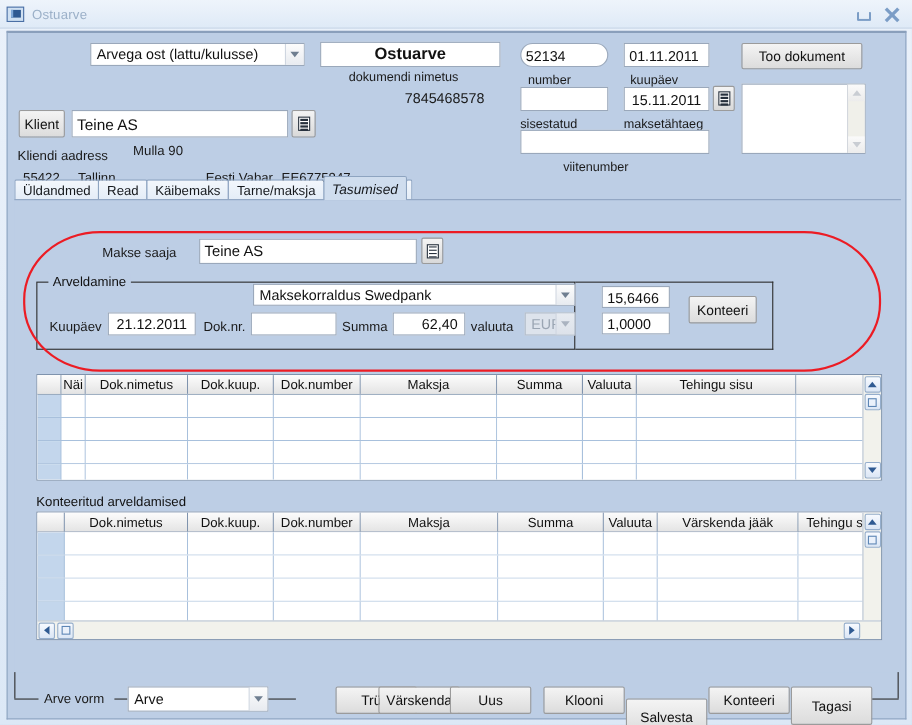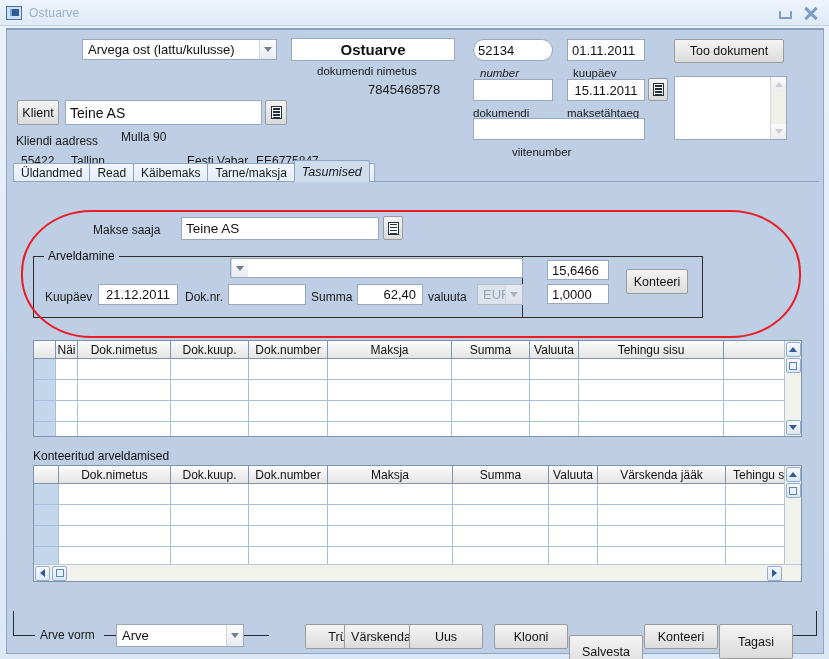--- a/index.html
+++ b/index.html
@@ -271,27 +271,27 @@
     </div>
 
     <div class="lbl" style="left:9px; top:104px;">Kliendi aadress</div>
     <div class="lbl" style="left:114px; top:100px;">Mulla 90</div>
     <div class="lbl" style="left:14px; top:124px;">55422</div>
     <div class="lbl" style="left:64px; top:124px;">Tallinn</div>
     <div class="lbl" style="left:180px; top:124px;">Eesti Vabar</div>
     <div class="lbl" style="left:249px; top:124px;">EE6775847</div>
 
     <div class="fld" style="left:466px; top:9px; width:80px; height:22px;border-radius:11px;">52134</div>
-    <div class="lbl sm" style="left:473px; top:37px;font-style:italic;">number</div>
+    <div class="lbl sm" style="left:473px; top:37px;">number</div>
 
     <div class="fld" style="left:560px; top:9px; width:78px; height:22px;">01.11.2011</div>
     <div class="lbl sm" style="left:566px; top:37px;">kuupäev</div>
 
     <div class="fld" style="left:466px; top:49px; width:80px; height:22px;"></div>
-    <div class="lbl sm" style="left:466px; top:77px;">dokumendi</div>
+    <div class="lbl sm" style="left:466px; top:77px;">sisestatud</div>
 
     <div class="fld ctr" style="left:560px; top:49px; width:78px; height:22px;">15.11.2011</div>
     <div class="iconbtn" style="left:641px; top:48px; width:20px; height:23px;">
       <span class="doc-glyph"></span>
     </div>
     <div class="lbl sm" style="left:560px; top:77px;">maksetähtaeg</div>
 
     <div class="fld" style="left:466px; top:88px; width:172px; height:22px;"></div>
     <div class="lbl sm" style="left:505px; top:116px;">viitenumber</div>
 
@@ -334,20 +334,21 @@
         <span class="doc-glyph"></span>
       </div>
 
       <div class="group" style="left:20px; top:74px; width:490px; height:62px;">
         <span class="gtitle">Arveldamine</span>
       </div>
 
       <div class="group" style="left:510px; top:74px; width:180px; height:62px; border-left:none;"></div>
 
       <div class="combo" style="left:217px; top:76px; width:293px; height:20px;">
+        <span class="txt">Maksekorraldus Swedpank</span>
         <span class="arrow"></span>
       </div>
 
       <div class="lbl" style="left:32px; top:108px;">Kuupäev</div>
       <div class="fld ctr" style="left:85px; top:102px; width:80px; height:21px;">21.12.2011</div>
 
       <div class="lbl" style="left:172px; top:108px;">Dok.nr.</div>
       <div class="fld" style="left:215px; top:102px; width:78px; height:21px;"></div>
 
       <div class="lbl" style="left:298px; top:108px;">Summa</div>

